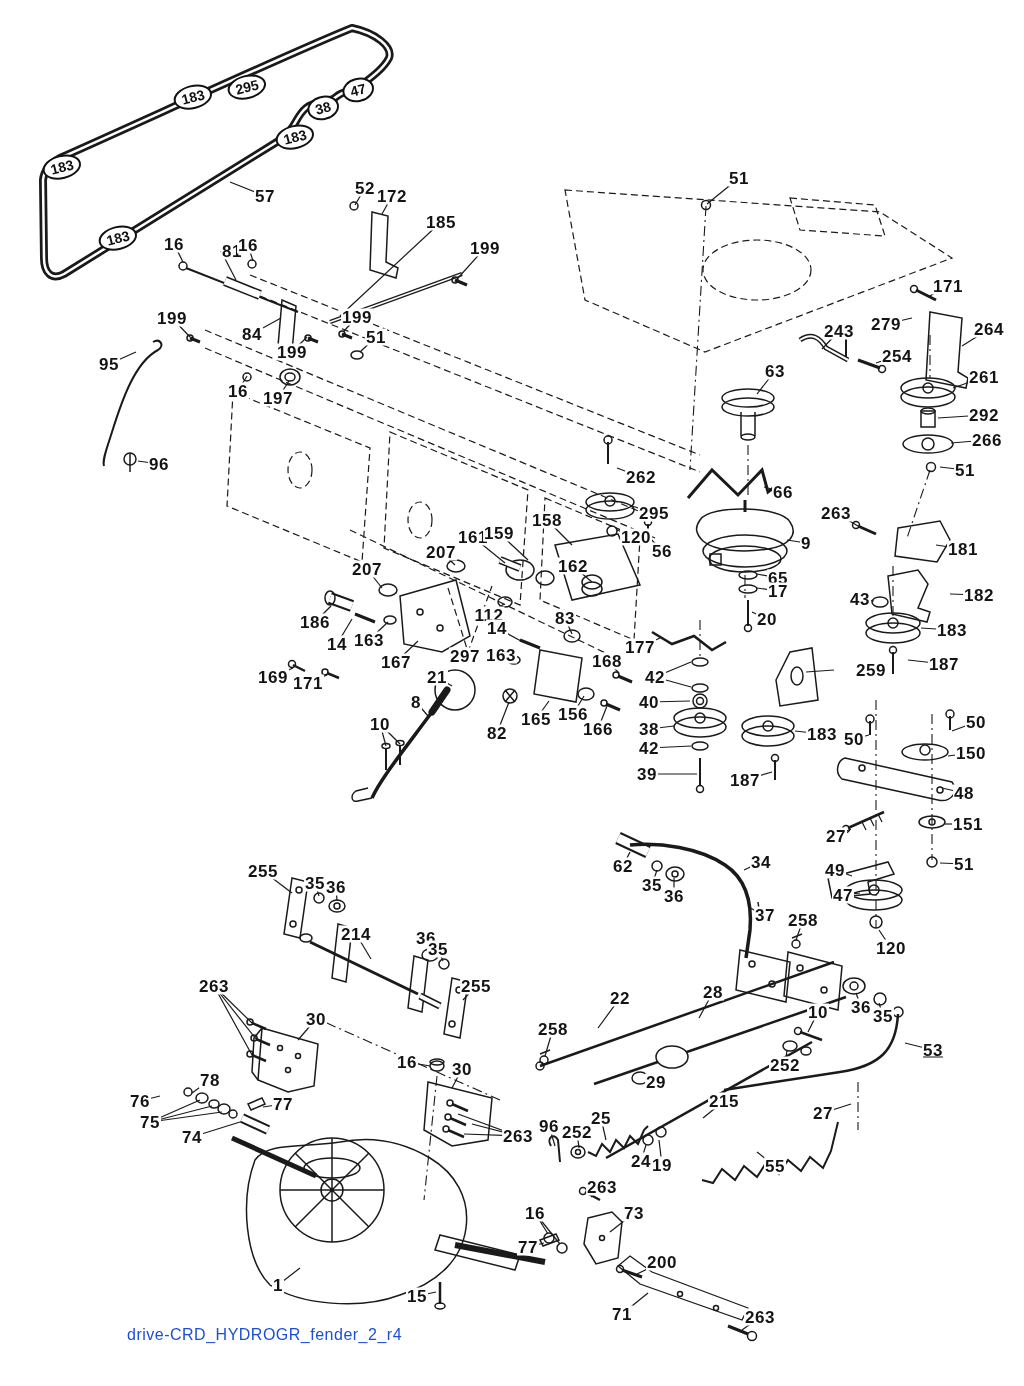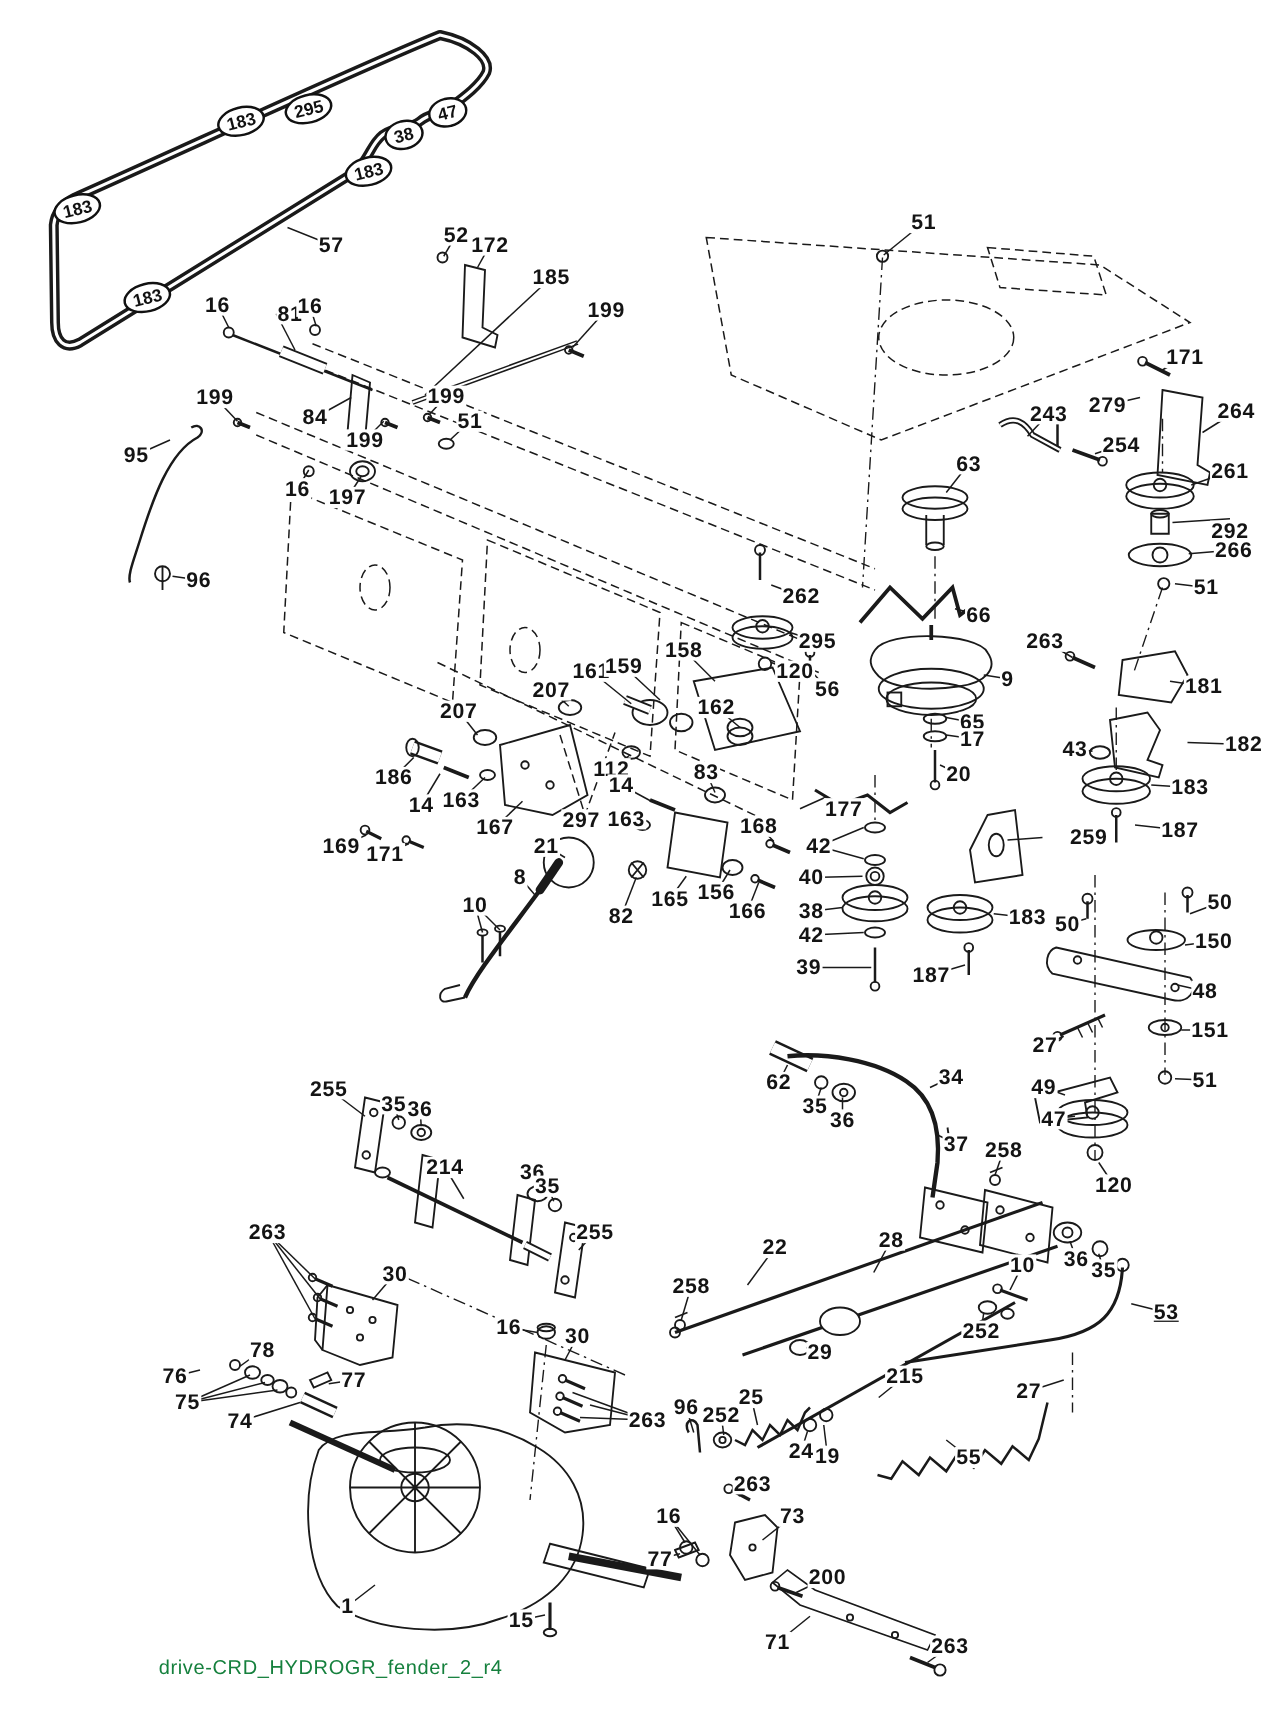--- a/index.html
+++ b/index.html
@@ -15,21 +15,21 @@
     letter-spacing:0.5px;white-space:nowrap;background:#ffffff;padding:0 1px;
   }
   .badge{
     position:absolute;transform:translate(-50%,-50%) rotate(-14deg);
     font-weight:bold;font-size:14px;color:#111;line-height:1;
     border:2.5px solid #111;border-radius:50%;
     padding:3px 6px;background:#ffffff;white-space:nowrap;
   }
   .footer{
     position:absolute;left:127px;top:1326px;
-    font-size:16px;color:#15803d;letter-spacing:0.5px;
+    font-size:16px;color:#1d4ed8;letter-spacing:0.5px;
   }
 </style>
 </head>
 <body>
 
 <div class="canvas">
 
   <svg class="layer" viewBox="0 0 1024 1386" fill="none" stroke="#1a1a1a" stroke-width="1.5">
 
     <g>
@@ -526,36 +526,36 @@
       <div class="plabel" style="left: 238px; top: 391px;">16</div>
       <div class="plabel" style="left: 278px; top: 398px;">197</div>
       <div class="plabel" style="left: 159px; top: 464px;">96</div>
       <div class="plabel" style="left: 948px; top: 286px;">171</div>
       <div class="plabel" style="left: 886px; top: 324px;">279</div>
       <div class="plabel" style="left: 989px; top: 329px;">264</div>
       <div class="plabel" style="left: 839px; top: 331px;">243</div>
       <div class="plabel" style="left: 897px; top: 356px;">254</div>
       <div class="plabel" style="left: 775px; top: 371px;">63</div>
       <div class="plabel" style="left: 984px; top: 377px;">261</div>
-      <div class="plabel" style="left: 984px; top: 425px;">292</div>
+      <div class="plabel" style="left: 984px; top: 415px;">292</div>
       <div class="plabel" style="left: 987px; top: 440px;">266</div>
       <div class="plabel" style="left: 965px; top: 470px;">51</div>
       <div class="plabel" style="left: 641px; top: 477px;">262</div>
       <div class="plabel" style="left: 654px; top: 513px;">295</div>
       <div class="plabel" style="left: 636px; top: 537px;">120</div>
       <div class="plabel" style="left: 662px; top: 551px;">56</div>
       <div class="plabel" style="left: 783px; top: 492px;">66</div>
       <div class="plabel" style="left: 806px; top: 543px;">9</div>
       <div class="plabel" style="left: 836px; top: 513px;">263</div>
       <div class="plabel" style="left: 963px; top: 549px;">181</div>
       <div class="plabel" style="left: 778px; top: 578px;">65</div>
       <div class="plabel" style="left: 778px; top: 591px;">17</div>
       <div class="plabel" style="left: 767px; top: 619px;">20</div>
       <div class="plabel" style="left: 860px; top: 599px;">43</div>
-      <div class="plabel" style="left: 979px; top: 595px; margin-left: 16px;">182</div>
+      <div class="plabel" style="left: 979px; top: 595px;">182</div>
       <div class="plabel" style="left: 952px; top: 630px;">183</div>
       <div class="plabel" style="left: 944px; top: 664px;">187</div>
       <div class="plabel" style="left: 547px; top: 520px;">158</div>
       <div class="plabel" style="left: 473px; top: 537px;">161</div>
       <div class="plabel" style="left: 499px; top: 533px;">159</div>
       <div class="plabel" style="left: 441px; top: 552px;">207</div>
       <div class="plabel" style="left: 573px; top: 566px;">162</div>
       <div class="plabel" style="left: 367px; top: 569px;">207</div>
       <div class="plabel" style="left: 315px; top: 622px;">186</div>
       <div class="plabel" style="left: 337px; top: 644px;">14</div>
@@ -569,21 +569,21 @@
       <div class="plabel" style="left: 273px; top: 677px;">169</div>
       <div class="plabel" style="left: 308px; top: 683px;">171</div>
       <div class="plabel" style="left: 437px; top: 677px;">21</div>
       <div class="plabel" style="left: 416px; top: 702px;">8</div>
       <div class="plabel" style="left: 380px; top: 724px;">10</div>
       <div class="plabel" style="left: 497px; top: 733px;">82</div>
       <div class="plabel" style="left: 536px; top: 719px;">165</div>
       <div class="plabel" style="left: 573px; top: 714px;">156</div>
       <div class="plabel" style="left: 598px; top: 729px;">166</div>
       <div class="plabel" style="left: 607px; top: 661px;">168</div>
-      <div class="plabel" style="left: 640px; top: 647px; margin-left: 35px;">177</div>
+      <div class="plabel" style="left: 640px; top: 647px;">177</div>
       <div class="plabel" style="left: 655px; top: 677px;">42</div>
       <div class="plabel" style="left: 649px; top: 702px;">40</div>
       <div class="plabel" style="left: 649px; top: 729px;">38</div>
       <div class="plabel" style="left: 649px; top: 748px;">42</div>
       <div class="plabel" style="left: 647px; top: 774px;">39</div>
       <div class="plabel" style="left: 834px; top: 670px; margin-left: 37px;">259</div>
       <div class="plabel" style="left: 822px; top: 734px;">183</div>
       <div class="plabel" style="left: 745px; top: 780px;">187</div>
       <div class="plabel" style="left: 854px; top: 739px;">50</div>
       <div class="plabel" style="left: 976px; top: 722px;">50</div>

